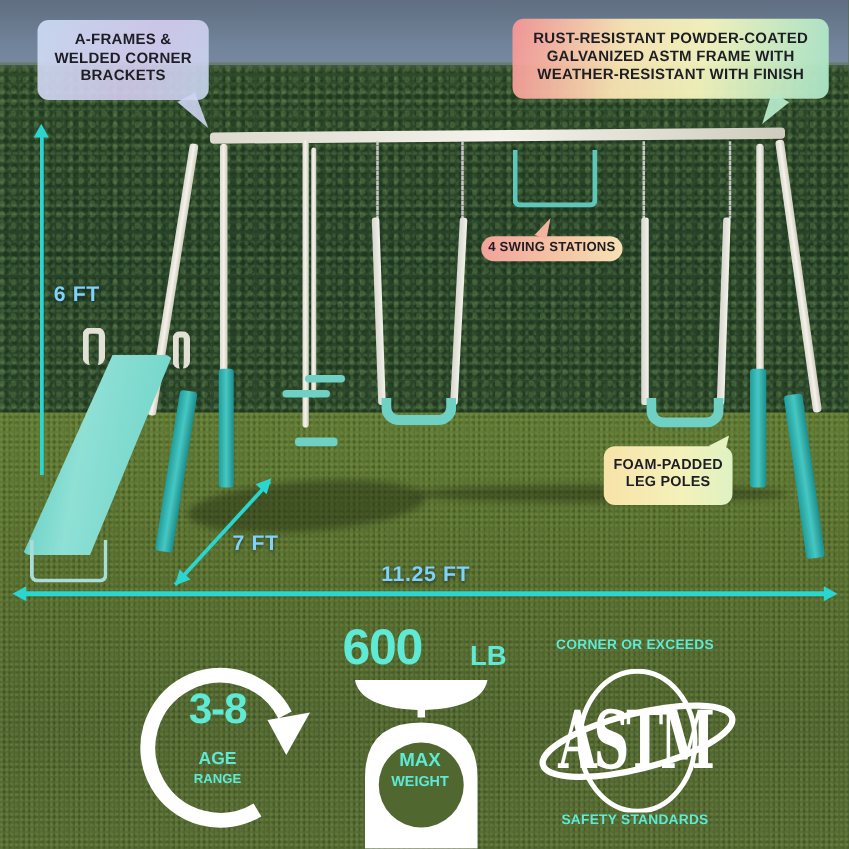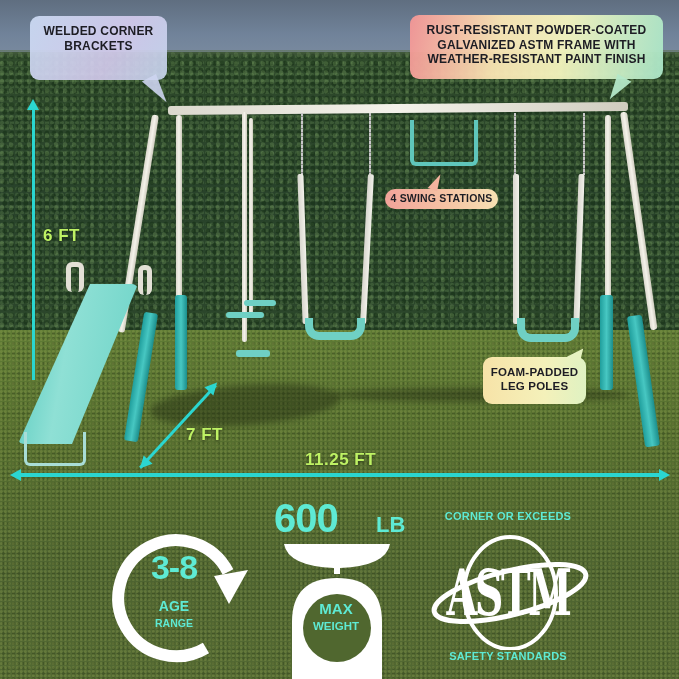--- a/index.html
+++ b/index.html
@@ -38,21 +38,21 @@
     background: linear-gradient(100deg, #54c9bd, #8fe0d5 40%, #6bd3c7); 
     clip-path: polygon(60% 0, 100% 0, 45% 100%, 0 100%);
     border-radius: 6px; }
   .slide-rail { position: absolute; border: 5px solid #44bdb2; border-radius: 6px; }
   .slide-leg { position: absolute; border: 3px solid #a9ddd7; border-top: none; border-radius: 0 0 6px 6px; }
 
   
   .arrow-line { position: absolute; background: #2bd6d0; }
   .arrow-head { position: absolute; width: 0; height: 0; }
 
-  .dim-label { position: absolute; color: #bef264; font-weight: 700; letter-spacing: 0.5px;
+  .dim-label { position: absolute; color: #7dd3fc; font-weight: 700; letter-spacing: 0.5px;
     text-shadow: 0 1px 3px rgba(0,0,0,0.5); white-space: nowrap; }
 
   
   .callout { position: absolute; border-radius: 9px; color: #1d1d24; font-weight: 700;
     text-align: center; line-height: 1.22; letter-spacing: 0.2px; }
   .callout .tail { position: absolute; width: 0; height: 0; }
 
   .c-aframe { left: 30px; top: 16px; width: 137px; height: 64px; padding-top: 8px; font-size: 12px;
     background: linear-gradient(120deg, rgba(205,220,245,0.92), rgba(214,205,240,0.9) 60%, rgba(200,215,240,0.9)); }
   .c-rust { left: 410px; top: 15px; width: 253px; height: 64px; padding-top: 8px; font-size: 12px;
@@ -146,29 +146,30 @@
 
   <div>
     <div class="arrow-line" style="left:18px;top:473px;width:644px;height:4px;"></div>
     <div class="arrow-head" style="left:10px;top:469px;border-top:6px solid transparent;border-bottom:6px solid transparent;border-right:11px solid #2bd6d0;"></div>
     <div class="arrow-head" style="left:659px;top:469px;border-top:6px solid transparent;border-bottom:6px solid transparent;border-left:11px solid #2bd6d0;"></div>
   </div>
   <div class="dim-label" style="left:305px;top:450px;font-size:17px;">11.25 FT</div>
 </div>
 
 <div class="callout c-aframe">
+  <div>A-FRAMES &amp;</div>
   <div>WELDED CORNER</div>
   <div>BRACKETS</div>
   <div class="tail" style="left:118px;top:60px;border-left:12px solid transparent;border-right:4px solid transparent;border-top:30px solid rgba(205,212,240,0.9);transform:rotate(-28deg);"></div>
 </div>
 
 <div class="callout c-rust">
   <div>RUST-RESISTANT POWDER-COATED</div>
   <div>GALVANIZED ASTM FRAME WITH</div>
-  <div>WEATHER-RESISTANT PAINT FINISH</div>
+  <div>WEATHER-RESISTANT WITH FINISH</div>
   <div class="tail" style="left:200px;top:61px;border-left:6px solid transparent;border-right:10px solid transparent;border-top:26px solid rgba(180,232,200,0.95);transform:rotate(30deg);"></div>
 </div>
 
 <div class="callout c-swing">
   <span>4 SWING STATIONS</span>
   <div class="tail" style="left:45px;top:-16px;border-left:8px solid transparent;border-right:2px solid transparent;border-bottom:17px solid #f4b39e;transform:rotate(18deg);"></div>
 </div>
 
 <div class="callout c-foam">
   <div>FOAM-PADDED</div>

